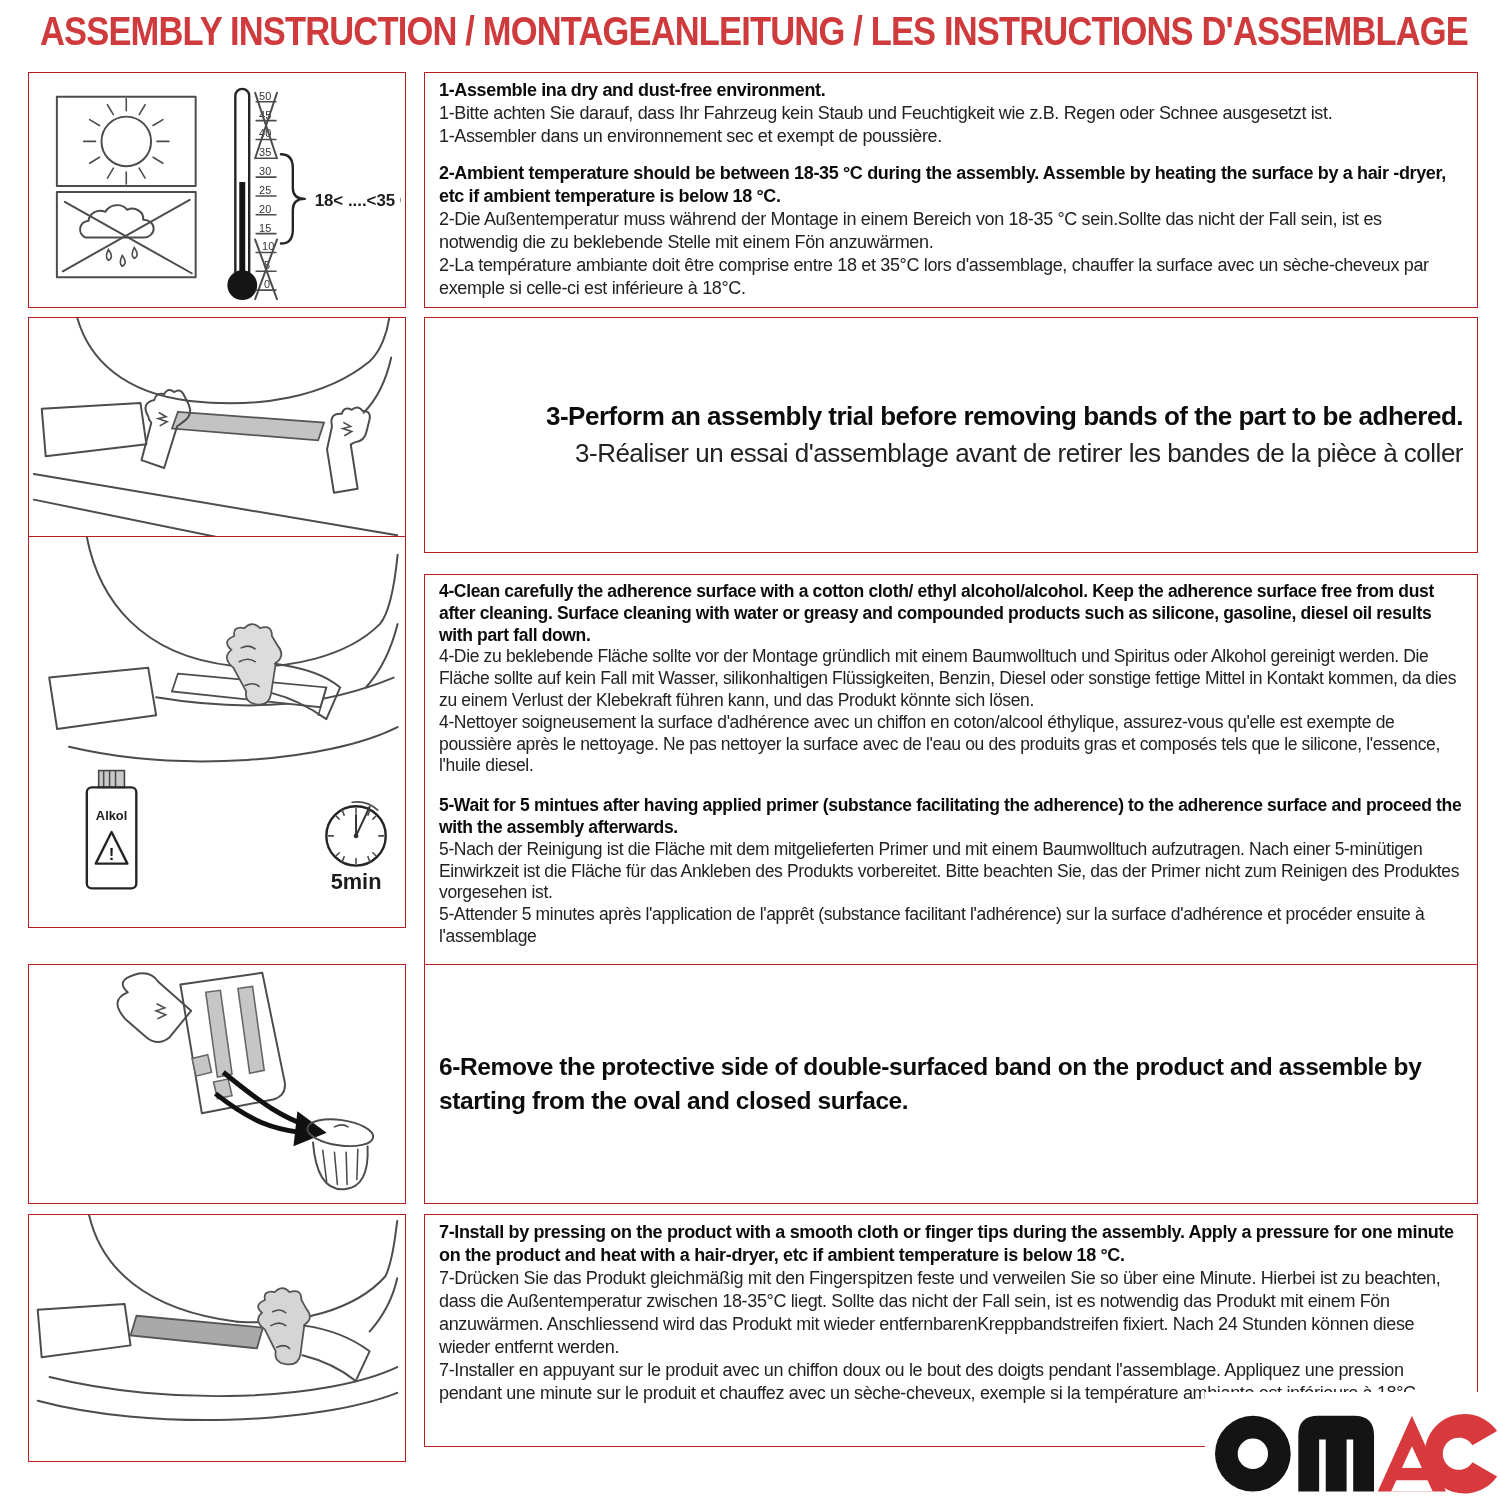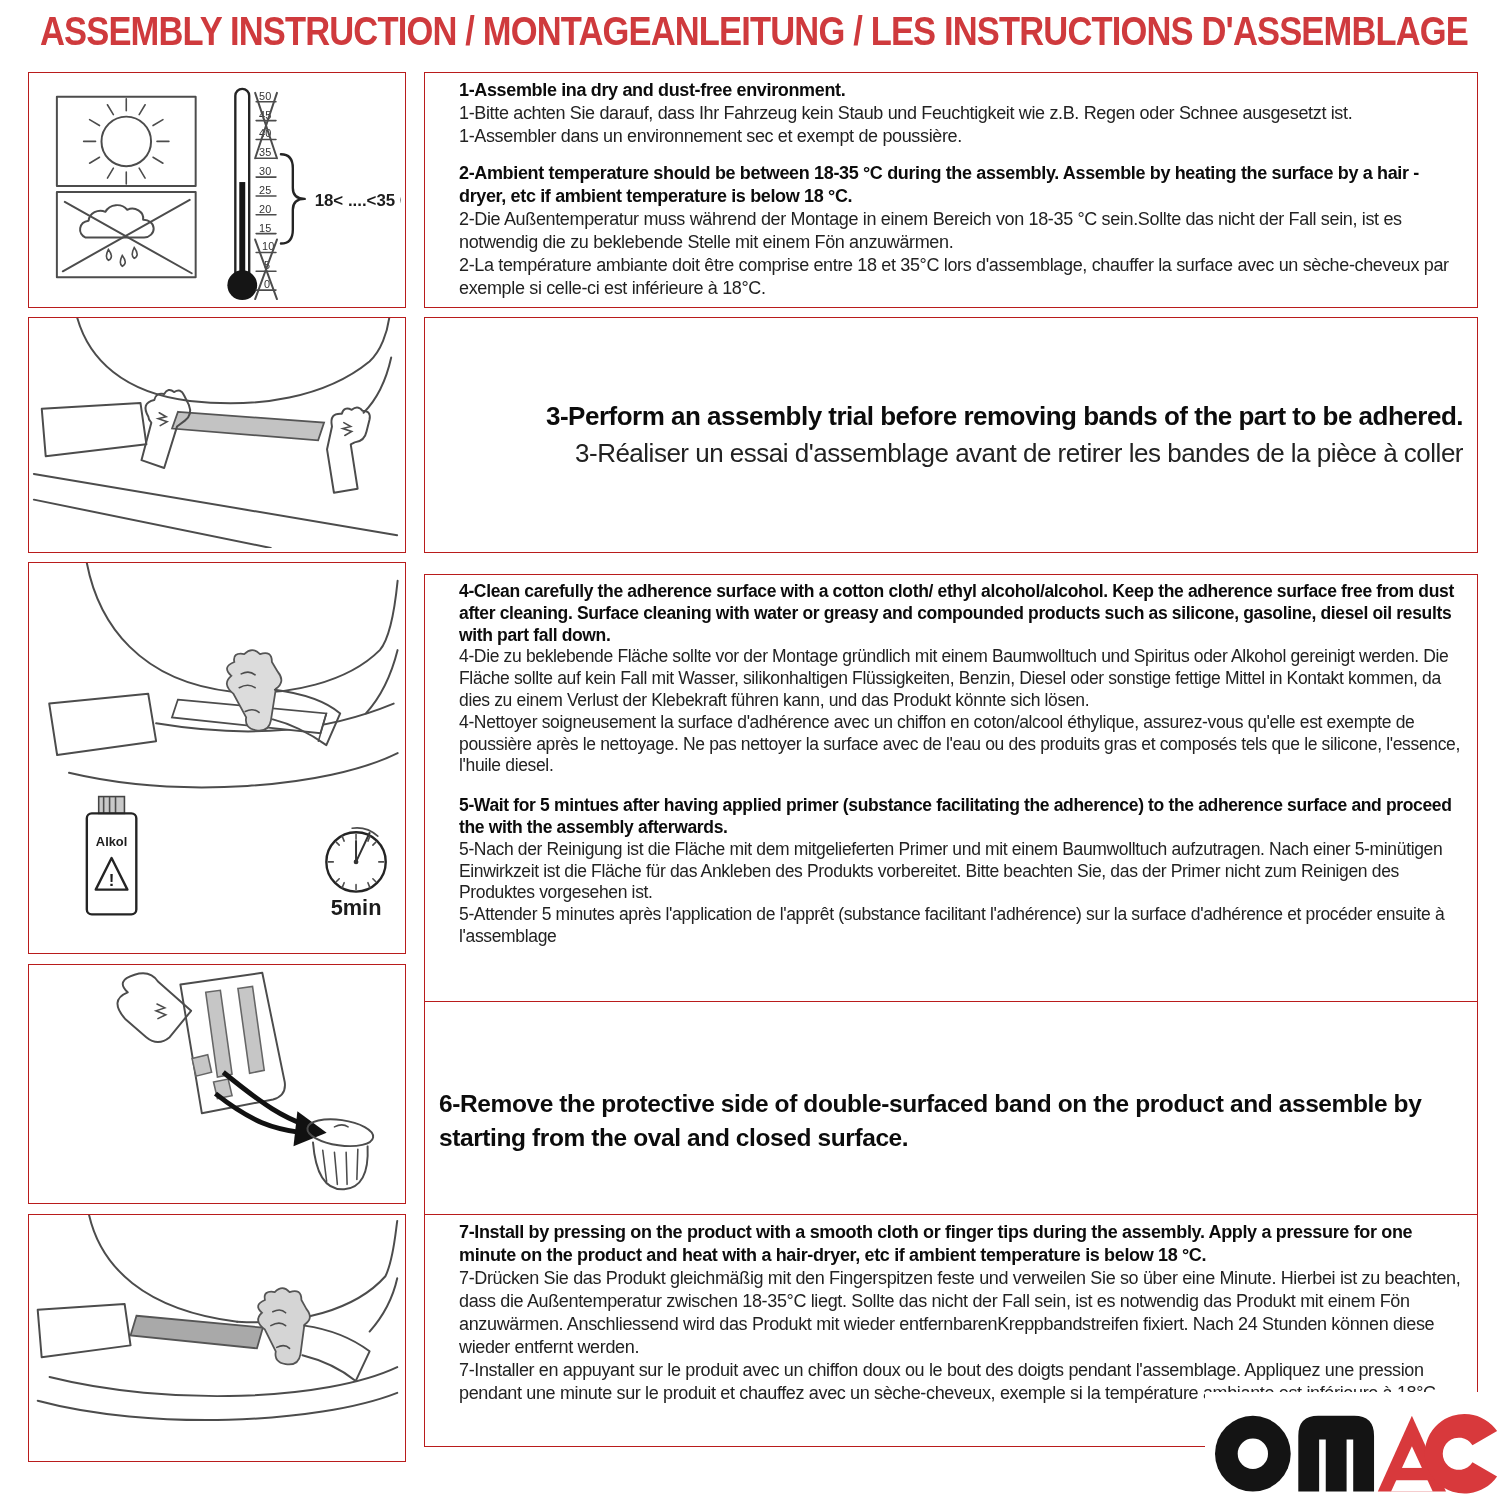--- a/index.html
+++ b/index.html
@@ -4,21 +4,21 @@
 <style>
   html,body{margin:0;padding:0;background:#fff;}
   body{width:1500px;height:1500px;position:relative;font-family:"Liberation Sans",sans-serif;overflow:hidden;}
   .title{position:absolute;left:40px;top:8px;color:#cf3a3d;font-weight:bold;font-size:41px;
          letter-spacing:-1px;white-space:nowrap;transform-origin:left top;}
   .box{position:absolute;border:1px solid #b91c1c;box-sizing:border-box;background:#fff;overflow:hidden;}
   .ill{left:28px;width:378px;}
   .txt{left:424px;width:1054px;padding:6px 14px;}
   .txt p{margin:0;color:#222;}
   .txt .b{font-weight:bold;color:#0c0c0c;}
-  .small p{font-size:18px;line-height:23px;letter-spacing:-0.35px;margin-left:20px;}
+  .small p{font-size:18px;line-height:23px;letter-spacing:-0.35px;}
   .s3 p{font-size:17.5px;line-height:21.8px;}
   .pgap{height:14px;}
   .pgap3{height:18px;}
   .big2 p{font-size:26px;line-height:37px;letter-spacing:-0.5px;}
   .big4 p{font-size:24.5px;line-height:34px;letter-spacing:-0.4px;}
   .center{display:flex;flex-direction:column;justify-content:center;}
   
   .ln{fill:none;stroke:#4c4c4c;stroke-width:2;stroke-linecap:round;stroke-linejoin:round;}
   .lnd{fill:none;stroke:#242424;stroke-width:2.4;stroke-linecap:round;stroke-linejoin:round;}
   .thin{fill:none;stroke:#4c4c4c;stroke-width:1.6;stroke-linecap:round;}
@@ -98,21 +98,21 @@
     <path class="ln" d="M4,158 L372,220"></path>
     <path class="ln" d="M4,184 L244,233"></path>
   </svg>
 </div>
 
 <div class="box txt big2 center" style="top:317px;height:236px;text-align:right;">
   <p class="b">3-Perform an assembly trial before removing bands of the part to be adhered.</p>
   <p>3-Réaliser un essai d'assemblage avant de retirer les bandes de la pièce à coller</p>
 </div>
 
-<div class="box ill" style="top:562px;height:392px;">
+<div class="box ill" style="top:536px;height:392px;">
   <svg width="372" height="386" viewBox="0 0 375 390">
     <path class="ln" d="M58,0 C70,62 112,120 205,130"></path>
     <path class="ln" d="M205,130 C262,135 322,120 354,88 C366,74 370,38 372,18"></path>
     <path class="ln" d="M340,152 C360,130 368,104 372,88"></path>
     <path class="ln" d="M20,142 L120,132 L128,180 L28,194 Z"></path>
     <path class="ln" d="M128,162 C225,178 300,170 368,142"></path>
     <path class="ln" d="M40,212 C150,238 300,228 372,192"></path>
     <polygon points="150,138 300,152 294,172 144,156" fill="#ffffff" stroke="#4c4c4c" stroke-width="1.8"></polygon>
     <g>
       <path d="M206,132 q-12,-10 -2,-18 q-10,-9 3,-14 q-2,-10 10,-8 q8,-8 16,0 q12,-4 12,8 l6,10 q8,10 -2,17 l-5,32 q-2,12 -15,10 q-12,-2 -10,-13 z" fill="#dcdcdc" stroke="#555" stroke-width="1.8"></path>
@@ -168,21 +168,21 @@
       <polygon points="272,150 302,172 268,186" fill="#111"></polygon>
     </g>
     <g>
       <path class="ln" d="M288,182 Q292,232 320,230 Q346,228 344,186"></path>
       <ellipse cx="316" cy="172" rx="34" ry="13" class="ln" transform="rotate(8 316 172)"></ellipse>
       <path class="thin" d="M310,166 q8,-4 14,0 M298,190 L302,222 M310,192 L313,225 M322,192 L323,225 M334,189 L333,220"></path>
     </g>
   </svg>
 </div>
 
-<div class="box txt big4 center" style="top:964px;height:240px;margin-top:37px;">
+<div class="box txt big4 center" style="top:964px;height:240px;">
   <p class="b">6-Remove the protective side of double-surfaced band on the product and assemble by starting from the oval and closed surface.</p>
 </div>
 
 <div class="box ill" style="top:1214px;height:248px;">
   <svg width="372" height="242" viewBox="0 0 375 245">
     <path class="ln" d="M60,0 C72,52 115,96 210,108"></path>
     <path class="ln" d="M210,108 C270,112 330,96 360,62 C368,46 370,20 372,6"></path>
     <path class="ln" d="M344,118 C360,100 368,82 372,64"></path>
     <path class="ln" d="M8,96 L96,90 L102,132 L12,144 Z"></path>
     <polygon points="108,102 236,114 230,135 102,122" fill="#a9a9a9" stroke="#555" stroke-width="1.8"></polygon>

